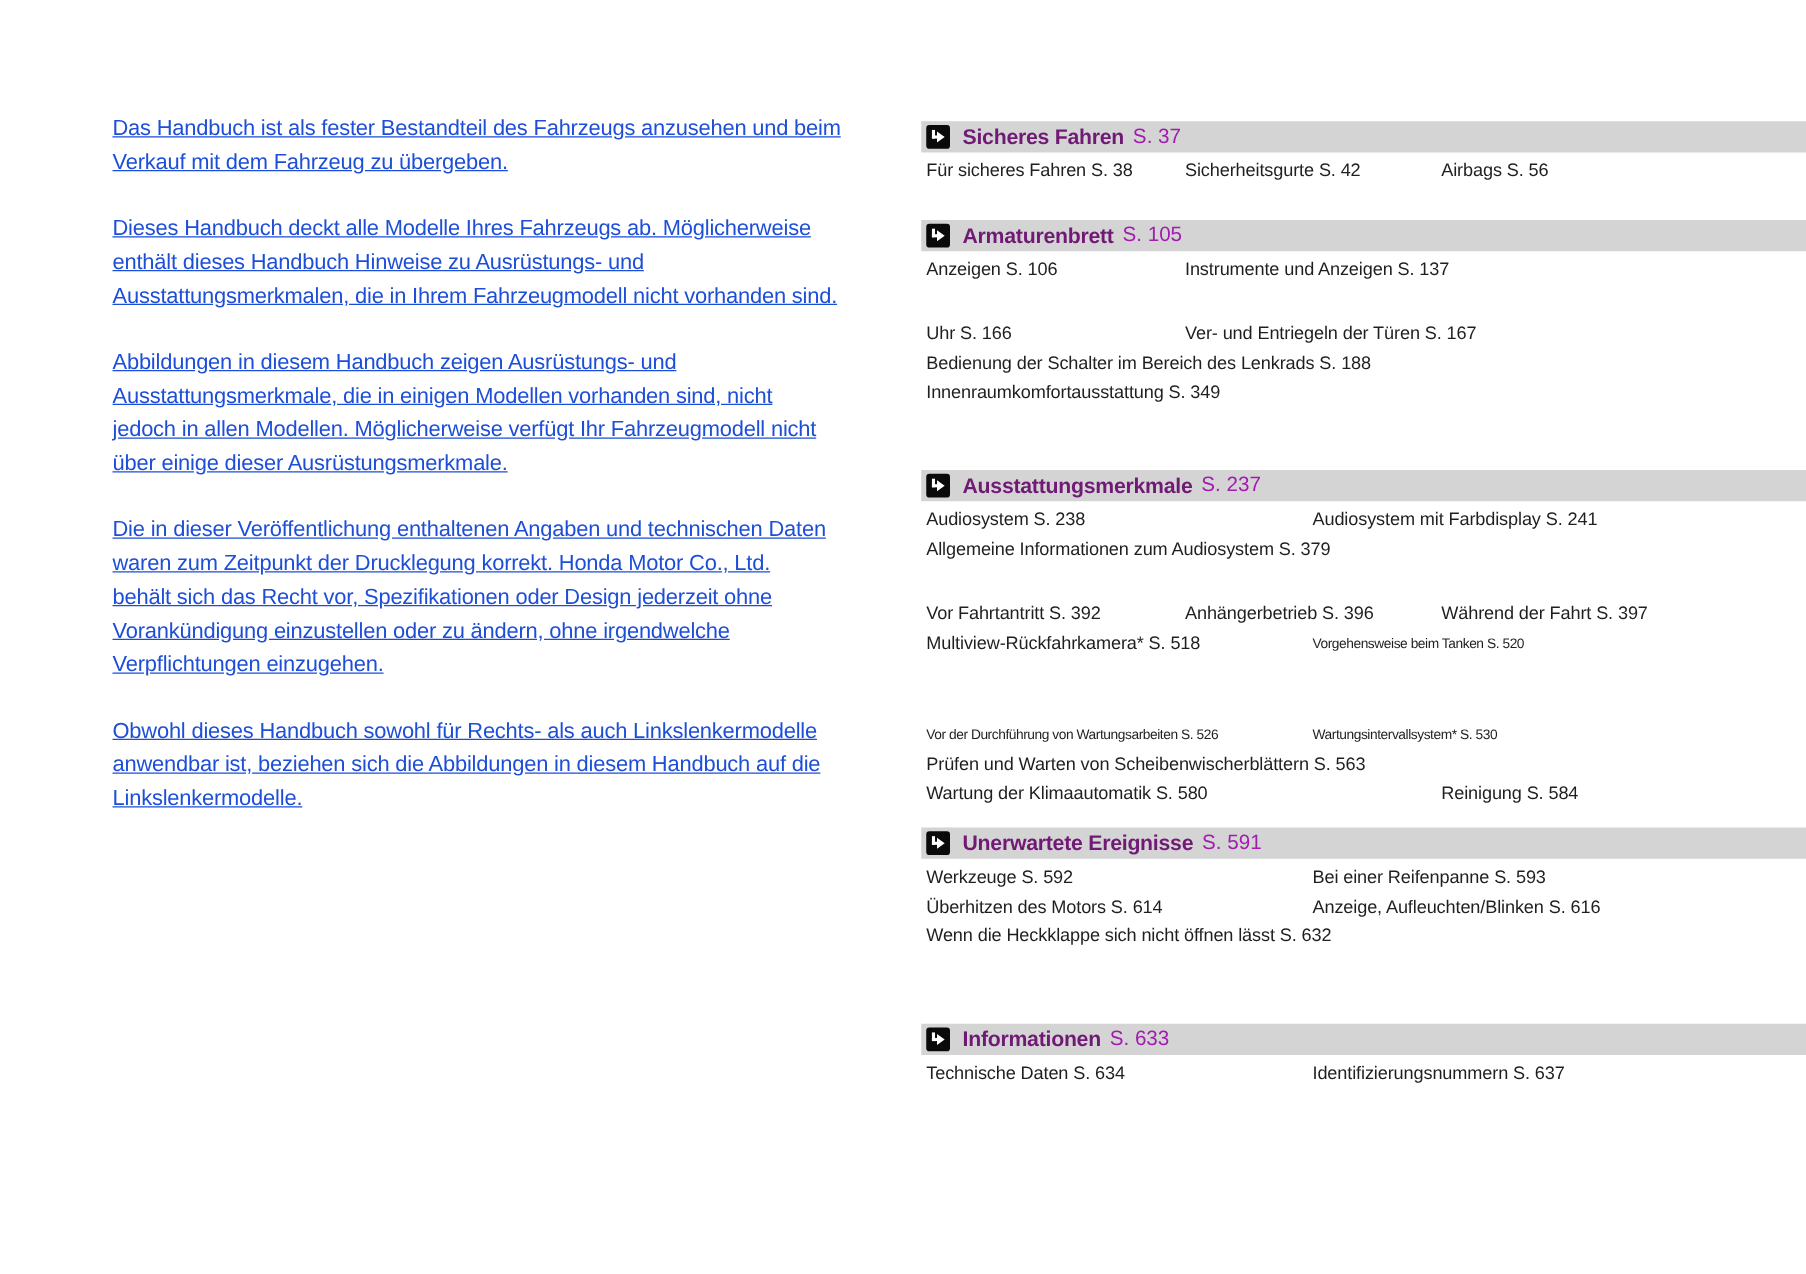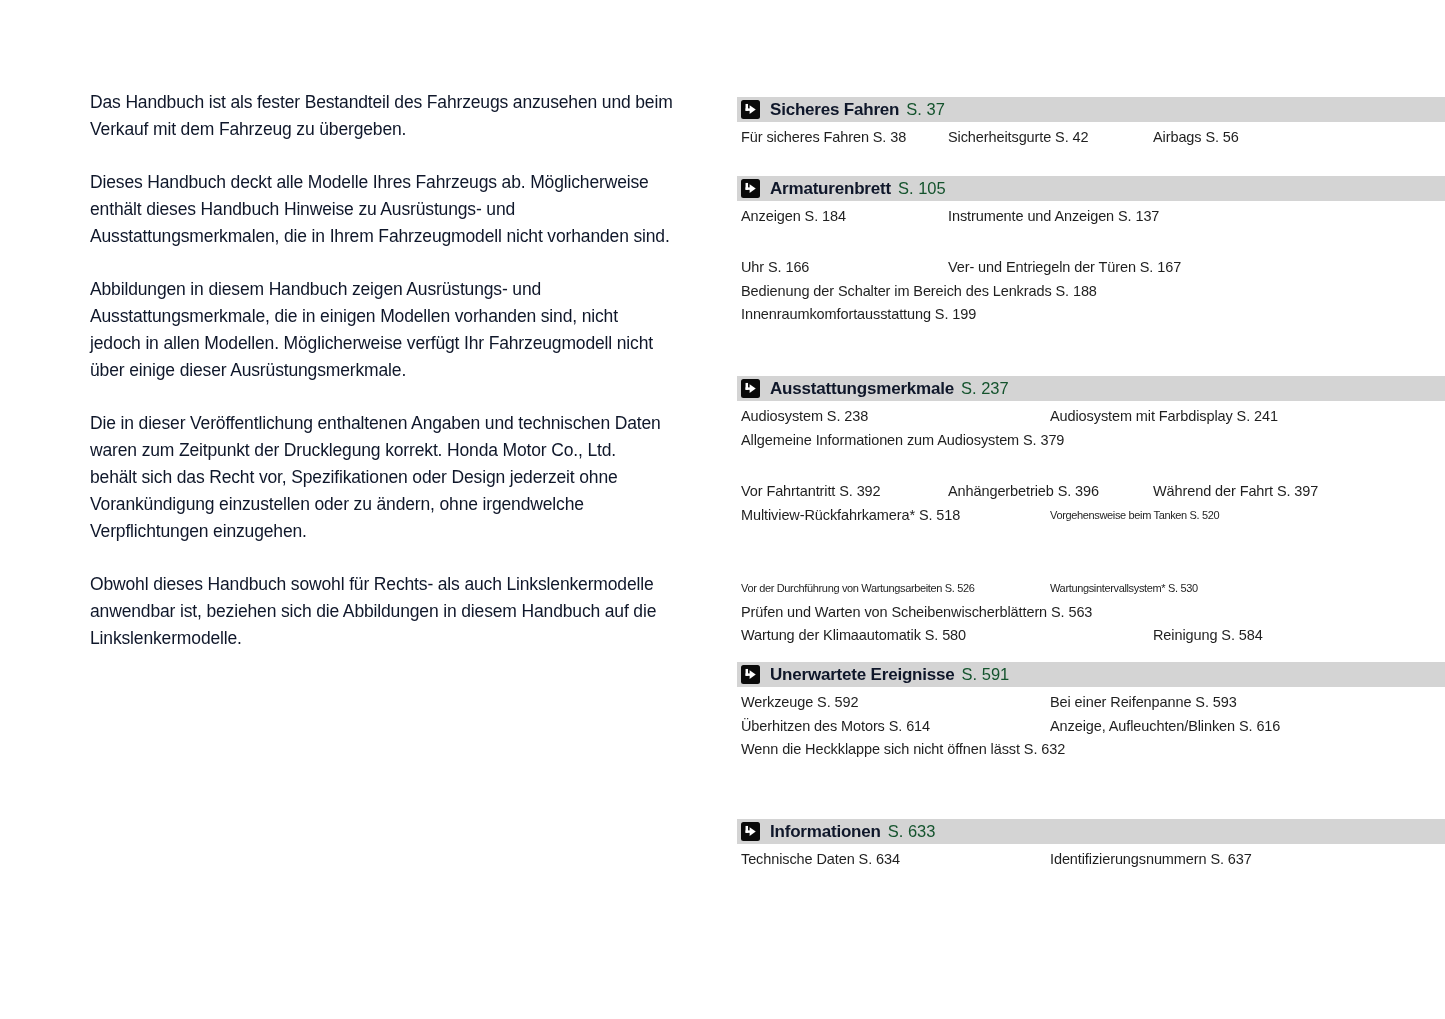--- a/index.html
+++ b/index.html
@@ -13,44 +13,45 @@
   }
   .page{position:absolute;inset:0;background:#ffffff;}
 
   
   .intro{position:absolute;left:90px;top:89px;width:648px;}
   .intro p{
     margin:0 0 26px 0;
     font-size:17.5px;
     line-height:27px;
     letter-spacing:-0.15px;
-    color:#0f172a;
+    color:#1d4ed8;
     white-space:pre-line;
+    text-decoration:underline;
   }
 
   
   .toc{position:absolute;left:737px;top:0;width:708px;height:1019px;}
   .toc-section{position:absolute;left:0;width:708px;}
   .sec0{top:97px}.sec1{top:176px}.sec2{top:252px}.sec3{top:376px}
   .sec4{top:476px}.sec5{top:573px}.sec6{top:662px}.sec7{top:819px}
 
   .bar{
     height:25px;background:#d4d4d4;
     display:flex;align-items:center;
     padding-left:4px;box-sizing:border-box;
   }
   .sq-icon{
     width:19px;height:19px;border-radius:2.5px;
     background:#0a0a0a;flex:0 0 19px;
     display:flex;align-items:center;justify-content:center;
     margin-right:10px;
   }
   .sq-icon svg{display:block;}
-  .bar .title{font-weight:bold;font-size:17px;letter-spacing:-0.2px;color:#0f172a;}
-  .bar .pageref{font-size:16.5px;margin-left:7px;color:#14532d;}
+  .bar .title{font-weight:bold;font-size:17px;letter-spacing:-0.2px;color:#701a75;}
+  .bar .pageref{font-size:16.5px;margin-left:7px;color:#a21caf;}
 
   .rows{padding-top:4px;}
   .row{position:relative;height:23.6px;}
   .item{
     position:absolute;top:0;
     font-size:14.5px;line-height:23.6px;
     letter-spacing:-0.1px;white-space:nowrap;color:#1f1f1f;
   }
   .item.s0{left:4px}
   .item.s1{left:211px}
@@ -109,36 +110,36 @@
               <rect x="3.4" y="2.6" width="3.3" height="9.2" fill="#ffffff"></rect>
               <rect x="3.4" y="8.5" width="6.2" height="3.3" fill="#ffffff"></rect>
               <polygon points="8.8,4.3 17,10.1 8.8,15.9" fill="#ffffff"></polygon>
             </svg>
           </span>
           <span class="title">Armaturenbrett</span>
           <span class="pageref">S. 105</span>
         </div>
         <div class="rows">
           <div class="row">
-            <span class="item s0">Anzeigen S. 184</span>
+            <span class="item s0">Anzeigen S. 106</span>
             <span class="item s1">Instrumente und Anzeigen S. 137</span>
           </div>
         </div>
       </section>
       <section class="toc-section sec2">
         <div class="rows">
           <div class="row">
             <span class="item s0">Uhr S. 166</span>
             <span class="item s1">Ver- und Entriegeln der Türen S. 167</span>
           </div>
           <div class="row">
             <span class="item s0">Bedienung der Schalter im Bereich des Lenkrads S. 188</span>
           </div>
           <div class="row">
-            <span class="item s0">Innenraumkomfortausstattung S. 199</span>
+            <span class="item s0">Innenraumkomfortausstattung S. 349</span>
           </div>
         </div>
       </section>
       <section class="toc-section sec3">
         <div class="bar">
           <span class="sq-icon">
             <svg width="15" height="15" viewBox="0 0 20 20">
               <rect x="3.4" y="2.6" width="3.3" height="9.2" fill="#ffffff"></rect>
               <rect x="3.4" y="8.5" width="6.2" height="3.3" fill="#ffffff"></rect>
               <polygon points="8.8,4.3 17,10.1 8.8,15.9" fill="#ffffff"></polygon>

